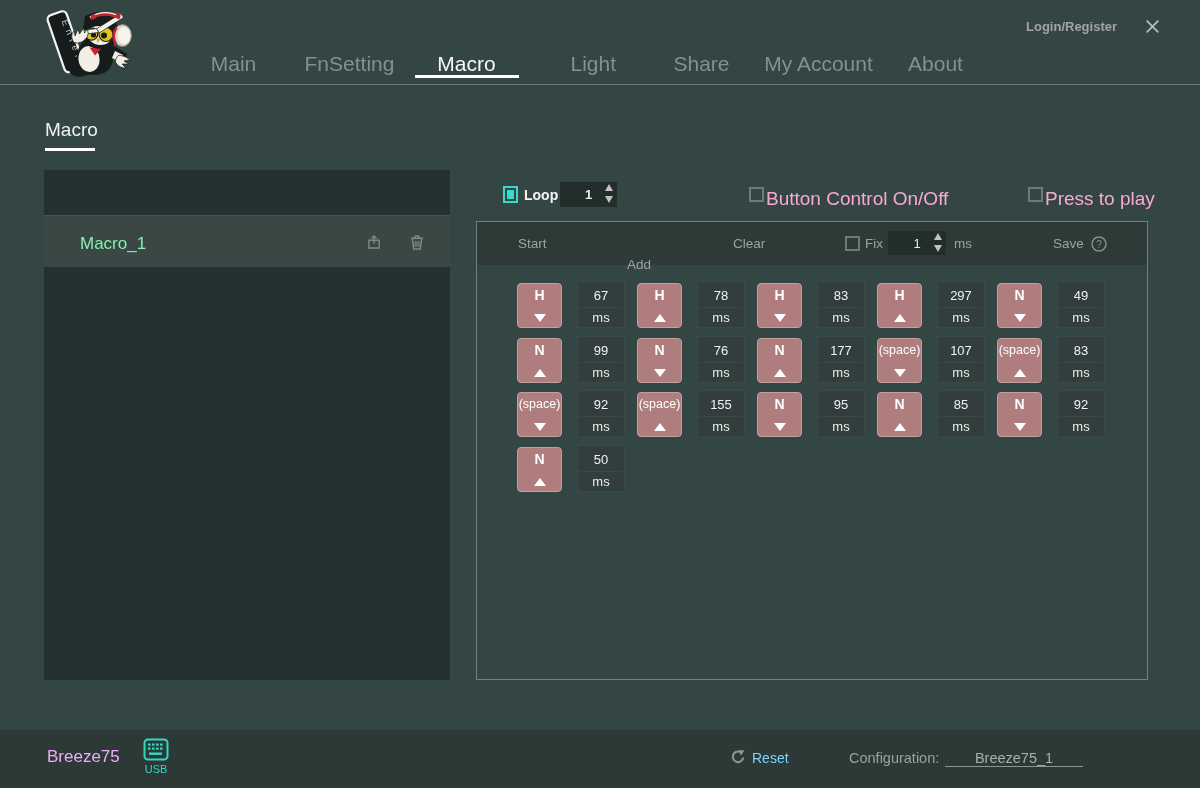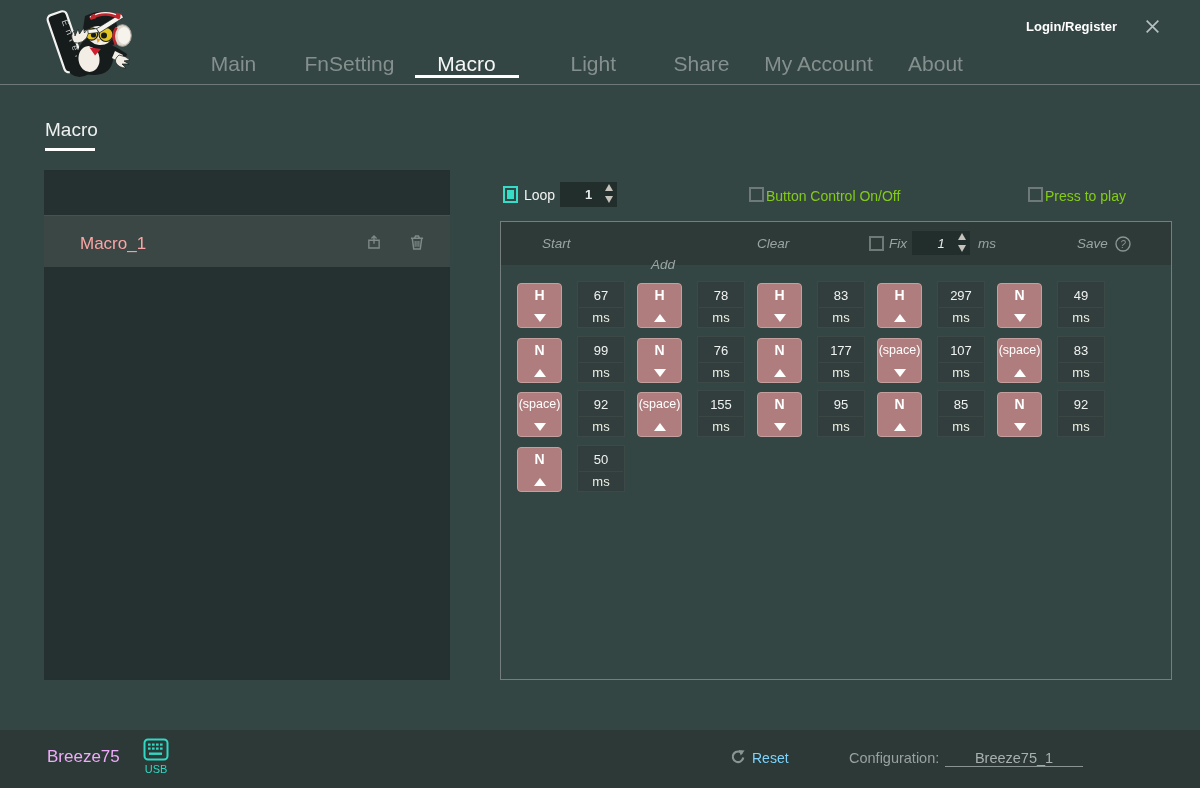--- a/index.html
+++ b/index.html
@@ -4,49 +4,49 @@
 <style>
 * { margin:0; padding:0; box-sizing:border-box; }
 html,body { width:1200px; height:788px; overflow:hidden; }
 body { background:#344644; font-family:"Liberation Sans", sans-serif; position:relative; }
 
 
 #header { position:absolute; left:0; top:0; width:1200px; height:85px; background:#344644; border-bottom:1px solid #6e7876; }
 .nav { position:absolute; top:52px; height:22px; font-size:21px; color:#85908e; text-align:center; }
 .nav.active { color:#f5f7f6; }
 #macro-underline { position:absolute; left:415px; top:75px; width:104px; height:3px; background:#ffffff; }
-#login { position:absolute; left:1026px; top:19px; font-size:13px; font-weight:bold; color:#ffffff; }
+#login { position:absolute; left:1026px; top:19px; font-size:13px; font-weight:bold; color:#a3a3a3; }
 #closex { position:absolute; left:1145px; top:19px; width:15px; height:15px; }
 
 
 #title { position:absolute; left:45px; top:119px; font-size:19px; color:#eef1f0; }
 #title-underline { position:absolute; left:45px; top:148px; width:50px; height:3px; background:#ffffff; }
 
 
 #lpanel { position:absolute; left:44px; top:170px; width:406px; height:510px; background:#253130; }
 #hotrow { position:absolute; left:0; top:0; width:406px; height:45px; background:#4c1d95;margin-top:46px; }
 #hotrow .lbl { position:absolute; left:27px; top:13px; font-size:17px; color:#838d8b; }
 #selrow { position:absolute; left:0; top:45px; width:406px; height:52px; background:#3a4745; border-top:1px solid #46524f; }
-#selrow .lbl { position:absolute; left:36px; top:18px; font-size:17px; color:#fca5a5; }
+#selrow .lbl { position:absolute; left:36px; top:18px; font-size:17px; color:#86efac; }
 
 
 .ckbox { position:absolute; width:15px; height:15px; border:2px solid #6f7a78; }
 .ckbox.teal { height:17px; }
 .ckbox.teal { border-color:#35dcc8; }
 .ckbox.teal::after { content:""; position:absolute; left:2px; top:2px; width:7px; height:9px; background:#35dcc8; }
-#loop-lbl { position:absolute; left:524px; top:187px; font-size:14px; font-weight:normal; color:#f2f4f3; }
+#loop-lbl { position:absolute; left:524px; top:187px; font-size:14px; font-weight:bold; color:#f2f4f3; }
 .numbox { position:absolute; background:#222e2c; }
 .numbox .val { position:absolute; width:100%; text-align:center; color:#e8ebea; }
 .spin-up, .spin-dn { position:absolute; width:0; height:0; }
 .spin-up { border-left:4.5px solid transparent; border-right:4.5px solid transparent; border-bottom:7px solid #c6c3bc; }
 .spin-dn { border-left:4.5px solid transparent; border-right:4.5px solid transparent; border-top:7px solid #c6c3bc; }
-.greytext { position:absolute; font-size:14px; color:#84cc16; }
-
-
-#rpanel { position:absolute; left:500px; top:221px; width:672px; height:459px; border:1px solid #747e7c;font-style:italic; }
+.greytext { position:absolute; font-size:19px; color:#f9a8d4; }
+
+
+#rpanel { position:absolute; left:476px; top:221px; width:672px; height:459px; border:1px solid #747e7c; }
 #toolbar { position:absolute; left:0; top:0; width:670px; height:43px; background:#2e3a38; }
 .tb { position:absolute; top:14px; font-size:13.5px; color:#9aa4a2; }
 
 
 .key { position:absolute; width:45px; height:45px; background:#af7d7d; border:1px solid #c59e9e; border-radius:4px; }
 .key .kl { position:absolute; top:3px; width:100%; text-align:center; font-size:14px; font-weight:bold; color:#ffffff; }
 .key .kl.sm { font-size:12.5px; font-weight:normal; top:4px; }
 .arr { position:absolute; left:50%; transform:translateX(-50%); width:0; height:0; }
 .arr.dn { top:30px; border-left:6.5px solid transparent; border-right:6.5px solid transparent; border-top:8px solid #ffffff; }
 .arr.up { top:30px; border-left:6.5px solid transparent; border-right:6.5px solid transparent; border-bottom:8px solid #ffffff; }

